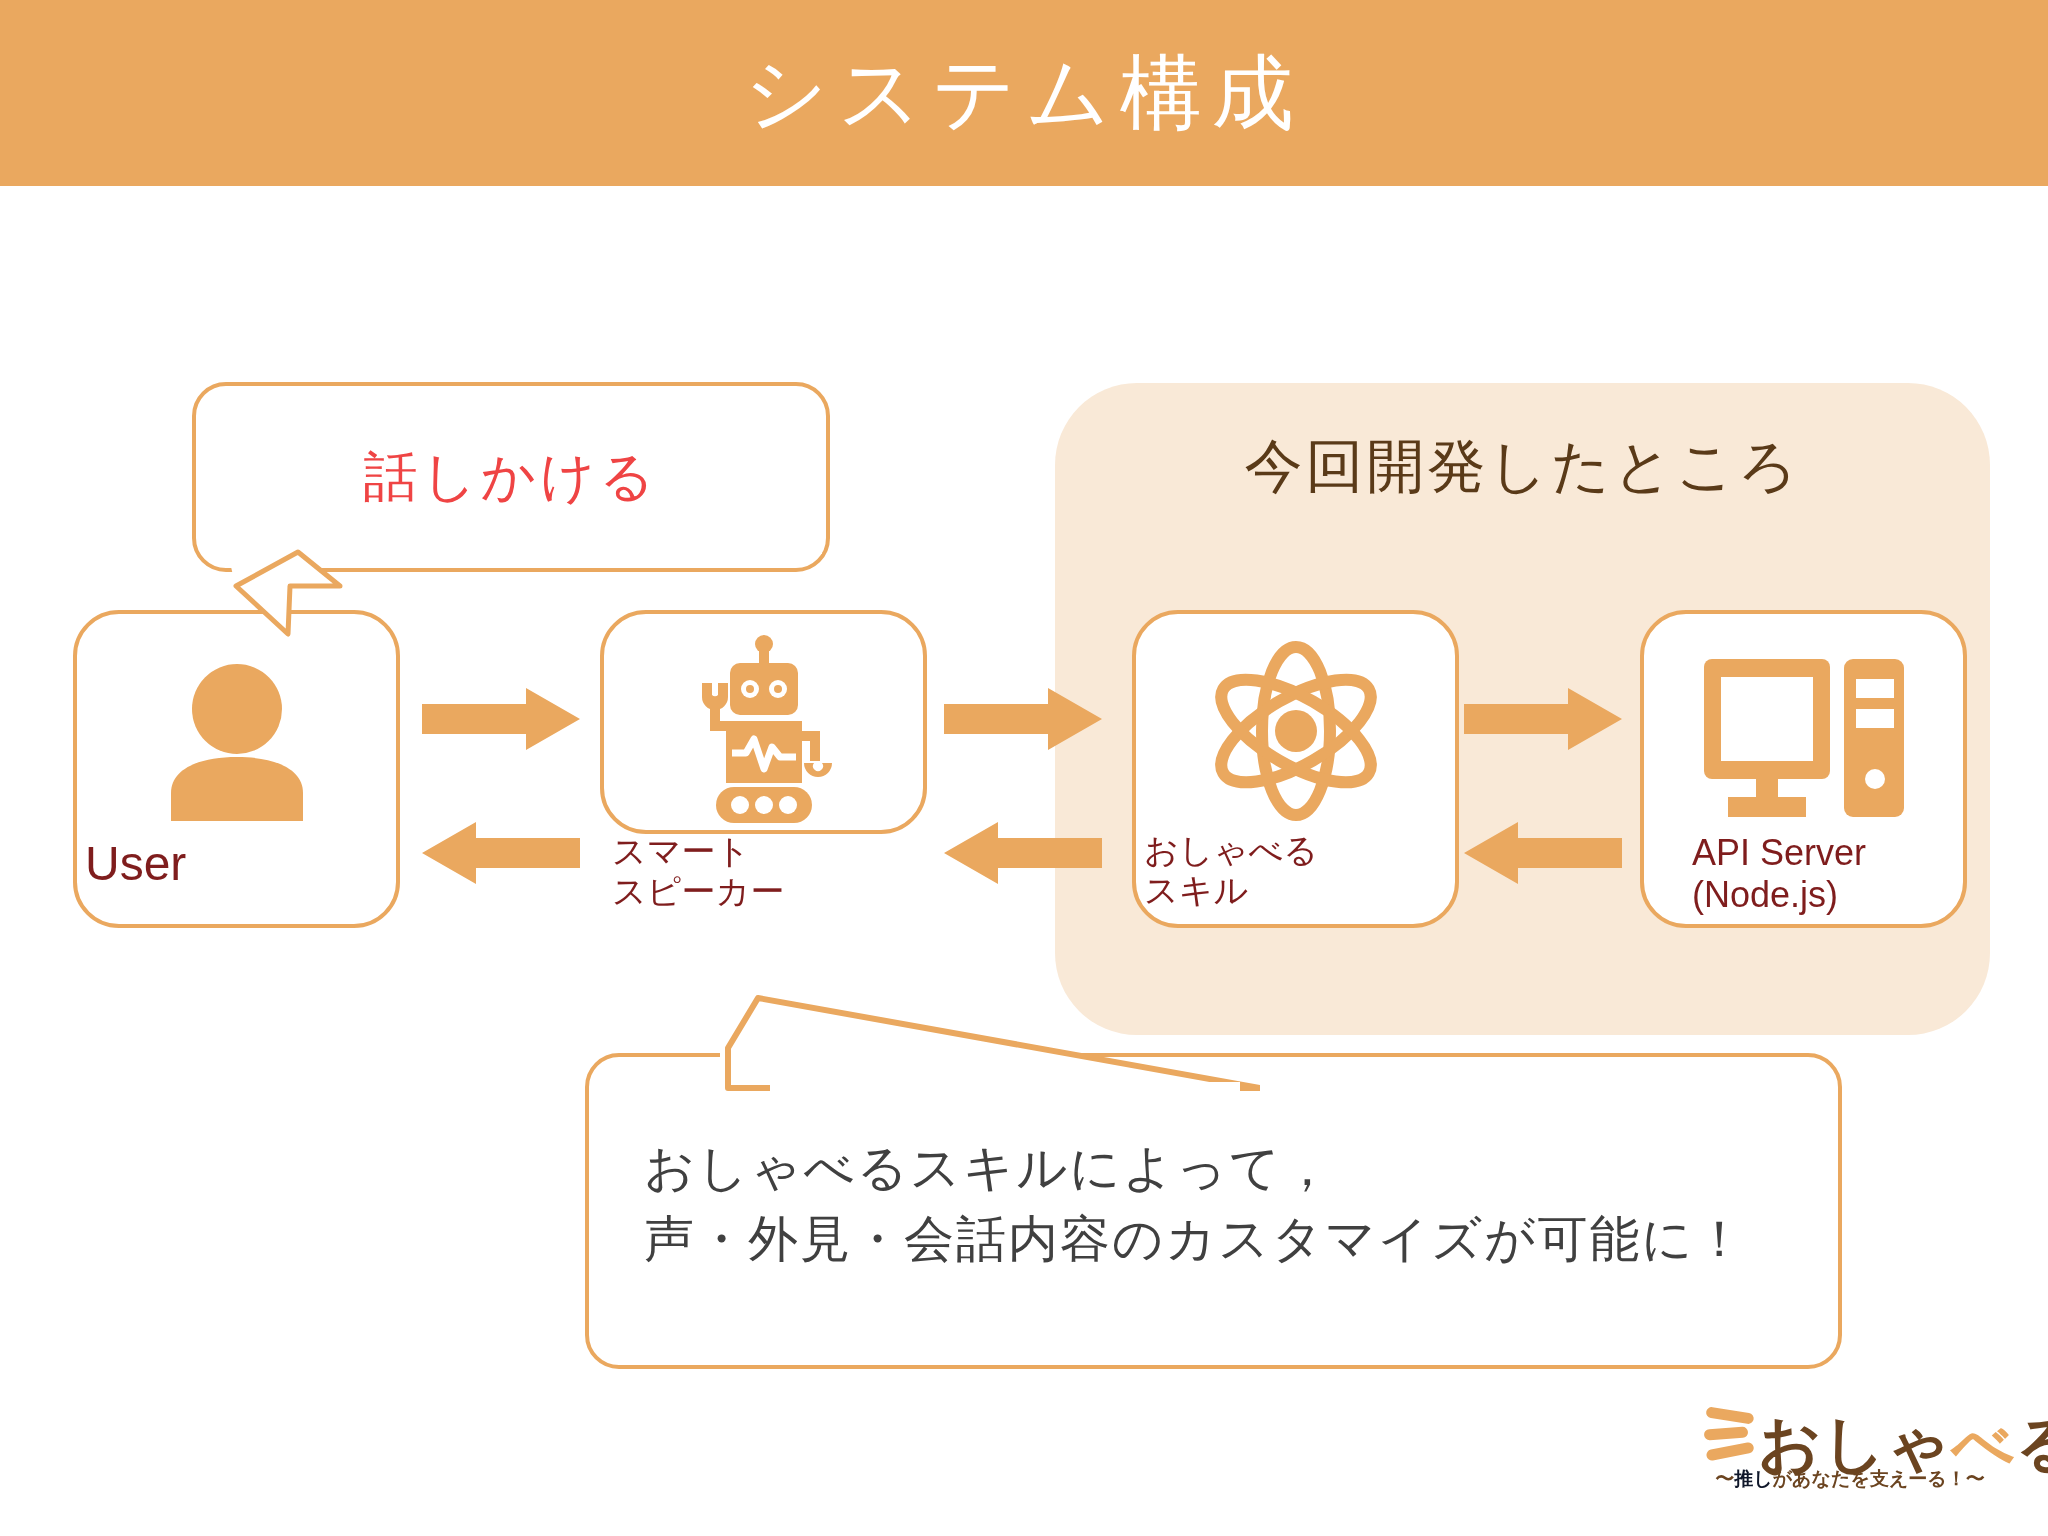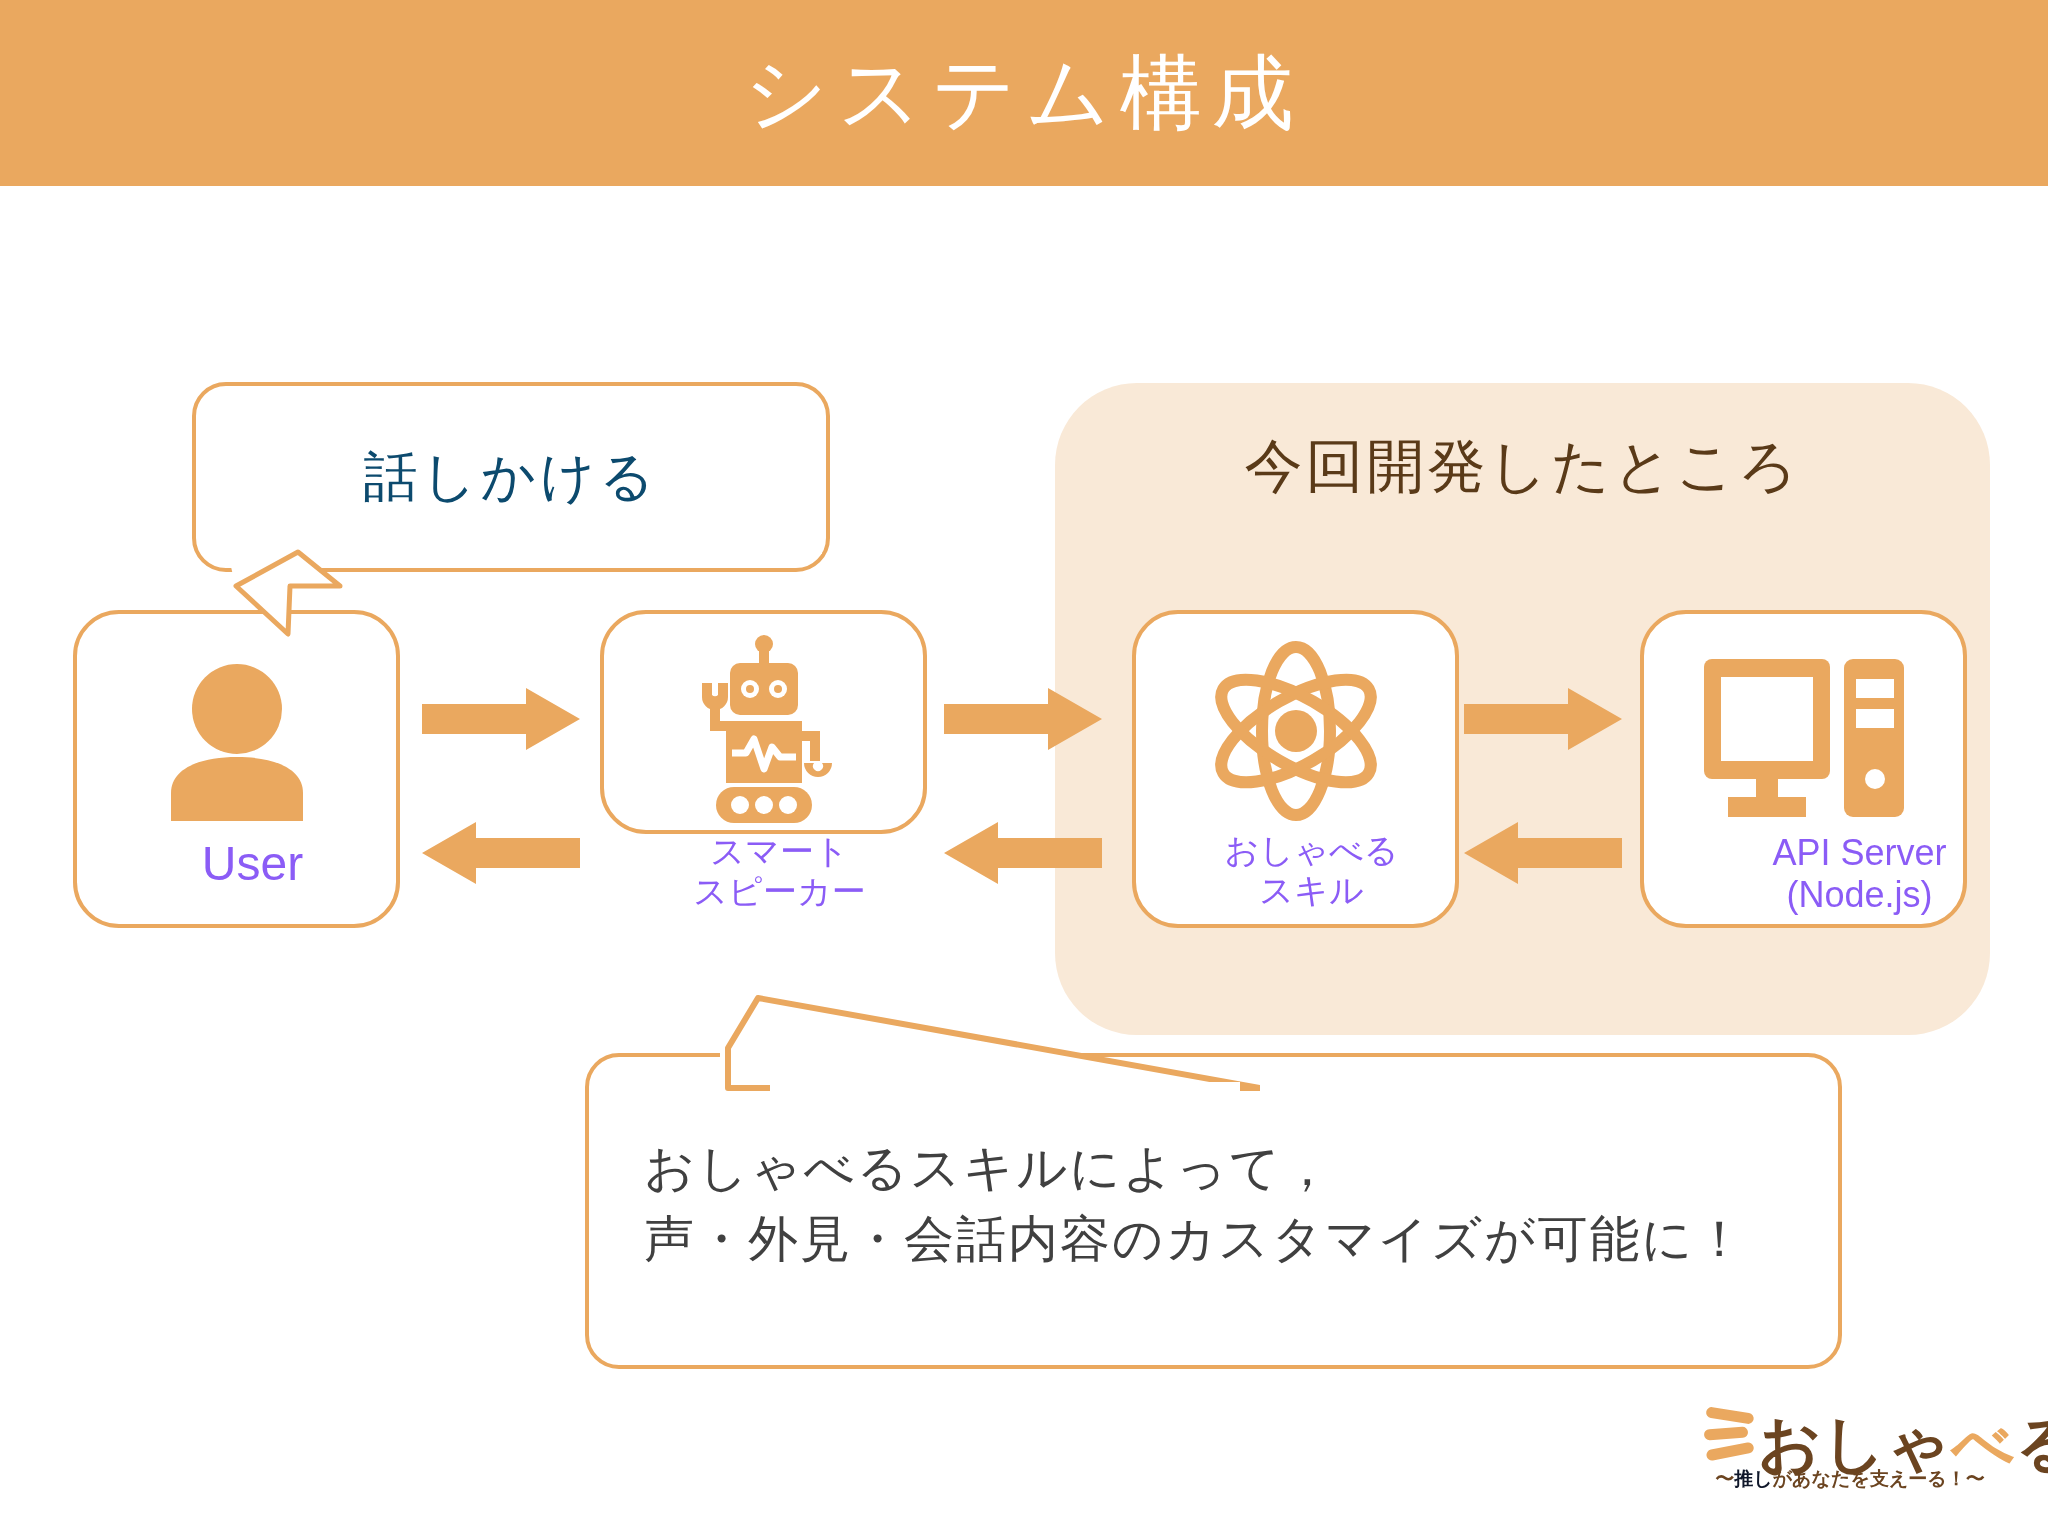--- a/index.html
+++ b/index.html
@@ -65,24 +65,24 @@
   .node-icon {
     position: absolute;
     left: 0;
     width: 100%;
     display: flex;
     justify-content: center;
     align-items: center;
   }
   .node-label {
     position: absolute;
-    left: 16px;
+    left: 8px;
     width: 100%;
-    text-align: center;
-    color: #8b5cf6;
+    text-align: left;
+    color: #7f1d1d;
     line-height: 1.18;
     white-space: pre-line;
   }
 
   #box-user   { left: 73px;   top: 610px; width: 327px; height: 318px; }
   #box-speaker{ left: 600px;  top: 610px; width: 327px; height: 224px; font-family: Liberation Serif, serif; }
   #box-skill  { left: 1120px; top: 610px; width: 327px; height: 318px; margin-left: 12px; }
   #box-api    { left: 1640px; top: 610px; width: 327px; height: 318px; }
 
   #box-user   .node-icon { top: 42px;  height: 170px; }
@@ -107,21 +107,21 @@
     background: #ffffff;
     border: 4px solid #eaa85f;
     border-radius: 34px;
     z-index: 5;
   }
   #bubble-top-text {
     position: absolute;
     left: 0; top: 0;
     width: 100%; height: 100%;
     display: flex; align-items: center; justify-content: center;
-    color: #0c4a6e;
+    color: #ef4444;
     font-size: 54px;
     letter-spacing: 4px;
     white-space: nowrap;
   }
   #bubble-top-tail { position: absolute; left: 180px; top: 548px; z-index: 6; }
 
   
   #bubble-bottom {
     position: absolute;
     left: 585px; top: 1053px;

